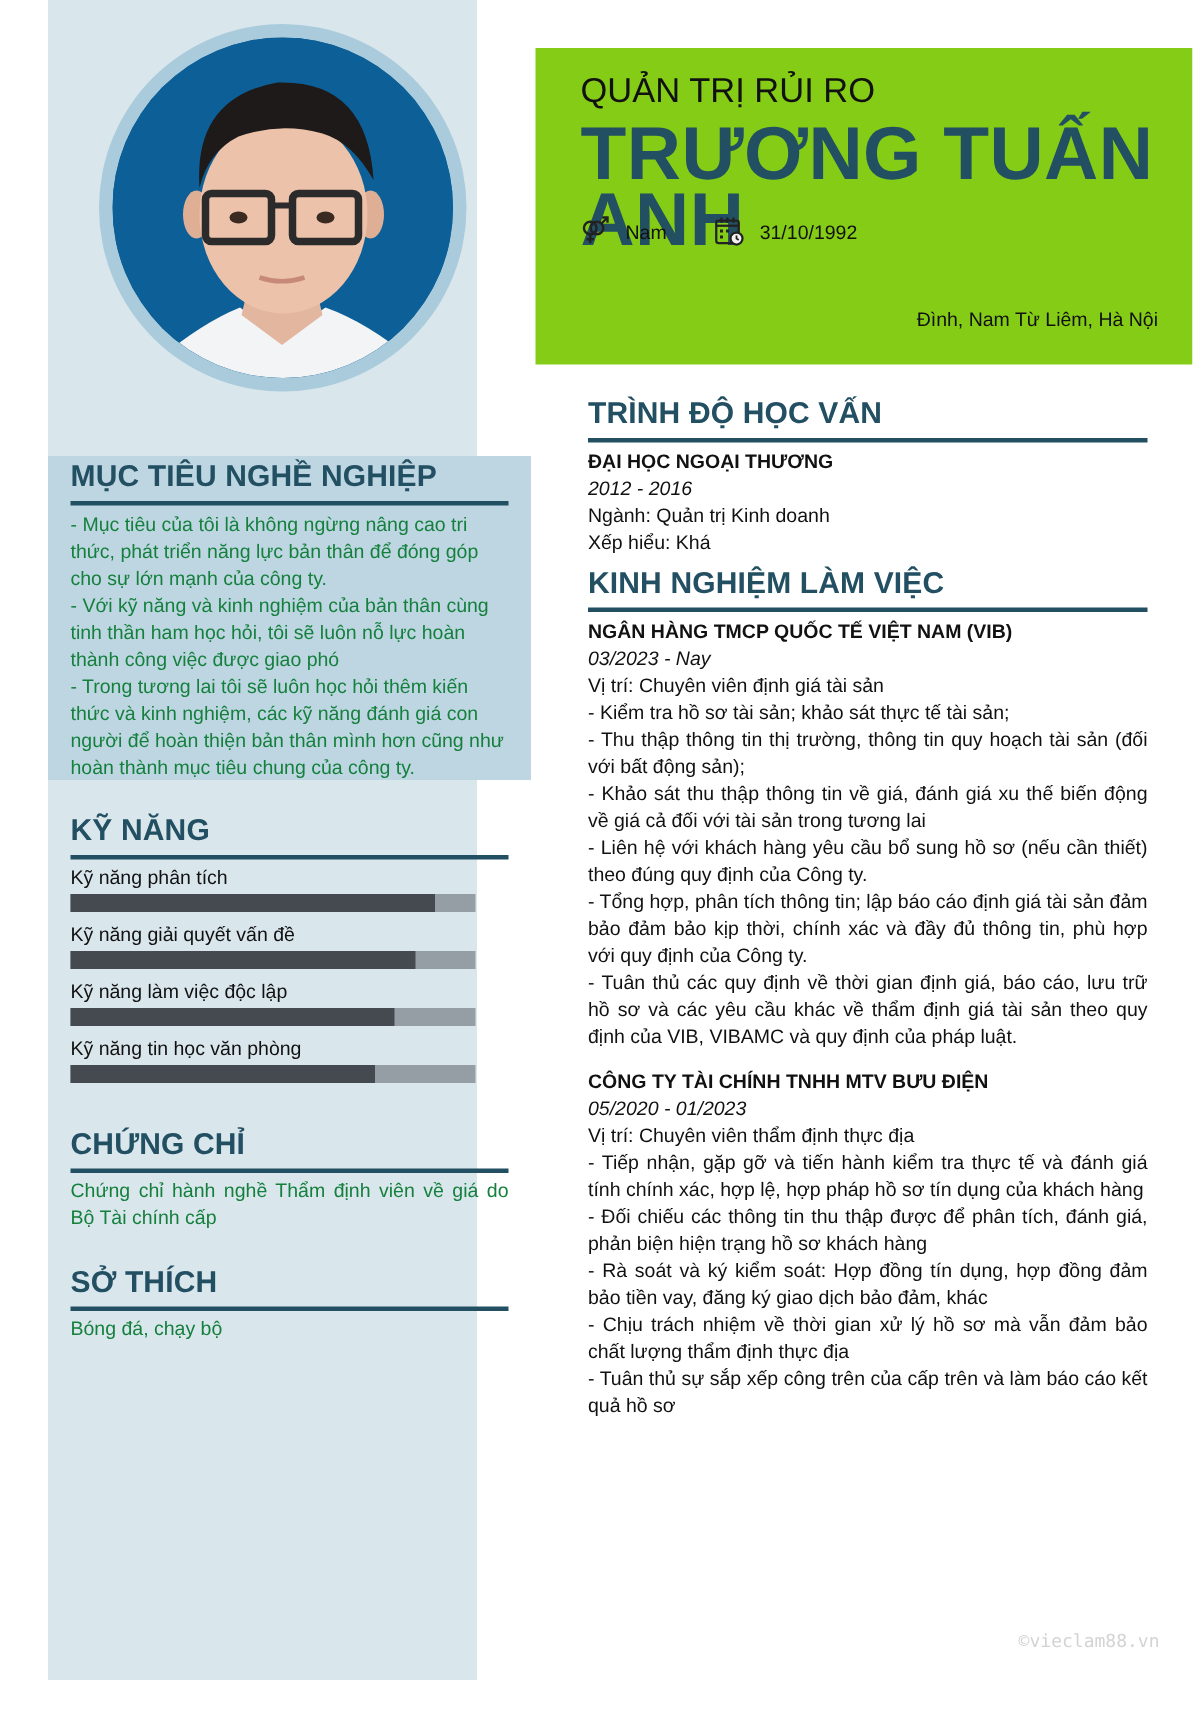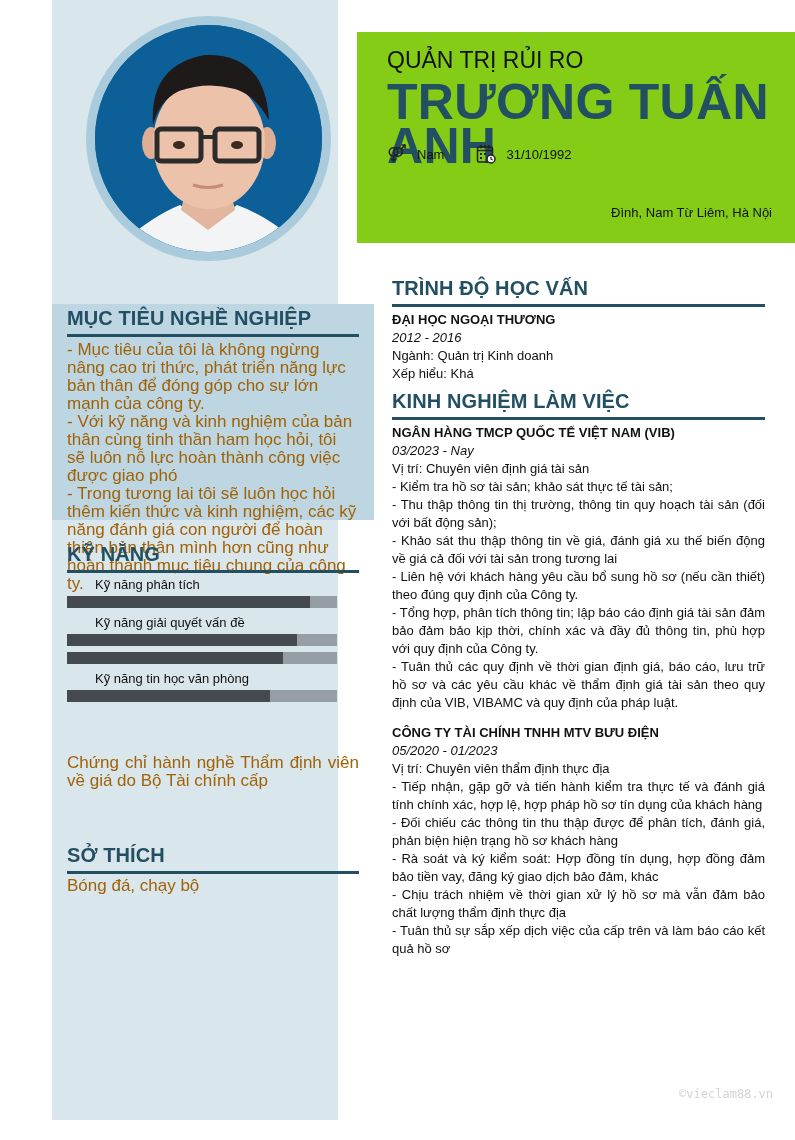--- a/index.html
+++ b/index.html
@@ -1,59 +1,59 @@
 <!DOCTYPE html>
 <html><head>
   <meta charset="utf-8">
   <style>
     * { margin: 0; padding: 0; box-sizing: border-box; }
     html, body { width: 795px; height: 1140px; background: #ffffff; overflow: hidden; }
     body { position: relative; font-family: "Liberation Sans", sans-serif; color: #111; }
 
     .sidebar {
-      position: absolute; left: 52px; top: 0; width: 286px; height: 1120px;
+      position: absolute; left: 32px; top: 0; width: 286px; height: 1120px;
       background: #d9e6ec;
     }
     .avatar-ring {
       position: absolute; left: 34px; top: 16px; width: 245px; height: 245px;
       border-radius: 50%; background: #a9cbdb;
     }
     .avatar {
       position: absolute; left: 9px; top: 9px; width: 227px; height: 227px;
       border-radius: 50%; background: #0d5f97; overflow: hidden;
     }
     .side-section { position: absolute; left: 15px; width: 292px; }
     .objective-bg {
       position: absolute; left: 0; top: 304px; width: 322px; height: 216px;
       background: #bdd6e2;
     }
     .sec-title {
       font-size: 20px; font-weight: bold; color: #234f63;
       letter-spacing: 0.1px; line-height: 24px;
       padding-bottom: 4px; border-bottom: 3px solid #234f63;
     }
-    .side-text { font-size: 17px; line-height: 18px; color: #a16207; }
+    .side-text { font-size: 13px; line-height: 18px; color: #15803d; }
     .justify { text-align: justify; }
 
-    .skill-label { font-size: 13px; line-height: 18px; margin-top: 3px; margin-left: 28px; }
+    .skill-label { font-size: 13px; line-height: 18px; margin-top: 3px; }
     .skill-bar { width: 270px; height: 12px; background: #969ea5; position: relative; margin-top: 2px; margin-bottom: 6px; }
     .skill-fill { position: absolute; left: 0; top: 0; height: 12px; background: #454a50; }
 
     .header-panel {
       position: absolute; left: 357px; top: 32px; width: 438px; height: 211px;
       background: #84cc16;
     }
     .job-title { position: absolute; left: 30px; top: 14px; font-size: 23px; line-height: 28px; color: #111; }
     .full-name { position: absolute; left: 30px; top: 48px; font-size: 50px; font-weight: bold; color: #234f63; line-height: 44px; letter-spacing: 0.3px; }
     .info-row { position: absolute; left: 30px; top: 112px; display: flex; align-items: center; font-size: 13px; }
     .info-row .icon { width: 20px; height: 20px; display: inline-block; }
     .info-row .val { margin-left: 10px; margin-right: 32px; }
     .address { position: absolute; right: 23px; top: 173px; font-size: 13px; }
 
-    .main { position: absolute; left: 392px; top: 276px; width: 373px; }
+    .main { position: absolute; left: 392px; top: 264px; width: 373px; }
     .main .sec-title { margin-bottom: 4px; }
     .org { font-size: 13px; font-weight: bold; line-height: 18px; }
     .period { font-size: 13px; font-style: italic; line-height: 18px; }
     .line { font-size: 13px; line-height: 18px; }
     .desc { font-size: 13px; line-height: 18px; text-align: justify; }
     .block { margin-bottom: 2px; }
     .gap { height: 10px; }
 
     .watermark {
       position: absolute; right: 22px; top: 1087px;
@@ -107,31 +107,33 @@
     <div class="sec-title">KỸ NĂNG</div>
     <div style="margin-top:2px;">
       <div class="skill-label">Kỹ năng phân tích</div>
       <div class="skill-bar">
           <div class="skill-fill" style="width: 90%;"></div>
         </div>
       <div class="skill-label">Kỹ năng giải quyết vấn đề</div>
       <div class="skill-bar">
           <div class="skill-fill" style="width: 85%;"></div>
         </div>
+      <div class="skill-label">Kỹ năng làm việc độc lập</div>
       <div class="skill-bar">
           <div class="skill-fill" style="width: 80%;"></div>
         </div>
       <div class="skill-label">Kỹ năng tin học văn phòng</div>
       <div class="skill-bar">
           <div class="skill-fill" style="width: 75%;"></div>
         </div>
     </div>
   </div>
 
   <div class="side-section" style="top:751px;">
+    <div class="sec-title">CHỨNG CHỈ</div>
     <div class="side-text justify" style="margin-top:3px;">Chứng chỉ hành nghề Thẩm định viên về giá do Bộ Tài chính cấp</div>
   </div>
 
   <div class="side-section" style="top:843px;">
     <div class="sec-title">SỞ THÍCH</div>
     <div class="side-text" style="margin-top:3px;">Bóng đá, chạy bộ</div>
   </div>
 </div>
 
 <div class="header-panel">
@@ -195,18 +197,18 @@
     <div class="gap"></div>
 
     <div class="block">
       <div class="org">CÔNG TY TÀI CHÍNH TNHH MTV BƯU ĐIỆN</div>
       <div class="period">05/2020 - 01/2023</div>
       <div class="line">Vị trí: Chuyên viên thẩm định thực địa</div>
       <div class="desc">- Tiếp nhận, gặp gỡ và tiến hành kiểm tra thực tế và đánh giá tính chính xác, hợp lệ, hợp pháp hồ sơ tín dụng của khách hàng</div>
       <div class="desc">- Đối chiếu các thông tin thu thập được để phân tích, đánh giá, phản biện hiện trạng hồ sơ khách hàng</div>
       <div class="desc">- Rà soát và ký kiểm soát: Hợp đồng tín dụng, hợp đồng đảm bảo tiền vay, đăng ký giao dịch bảo đảm, khác</div>
       <div class="desc">- Chịu trách nhiệm về thời gian xử lý hồ sơ mà vẫn đảm bảo chất lượng thẩm định thực địa</div>
-      <div class="desc">- Tuân thủ sự sắp xếp dịch việc của cấp trên và làm báo cáo kết quả hồ sơ</div>
+      <div class="desc">- Tuân thủ sự sắp xếp công trên của cấp trên và làm báo cáo kết quả hồ sơ</div>
     </div>
   </div>
 </div>
 
 <div class="watermark">©vieclam88.vn</div>
 
 </body></html>

